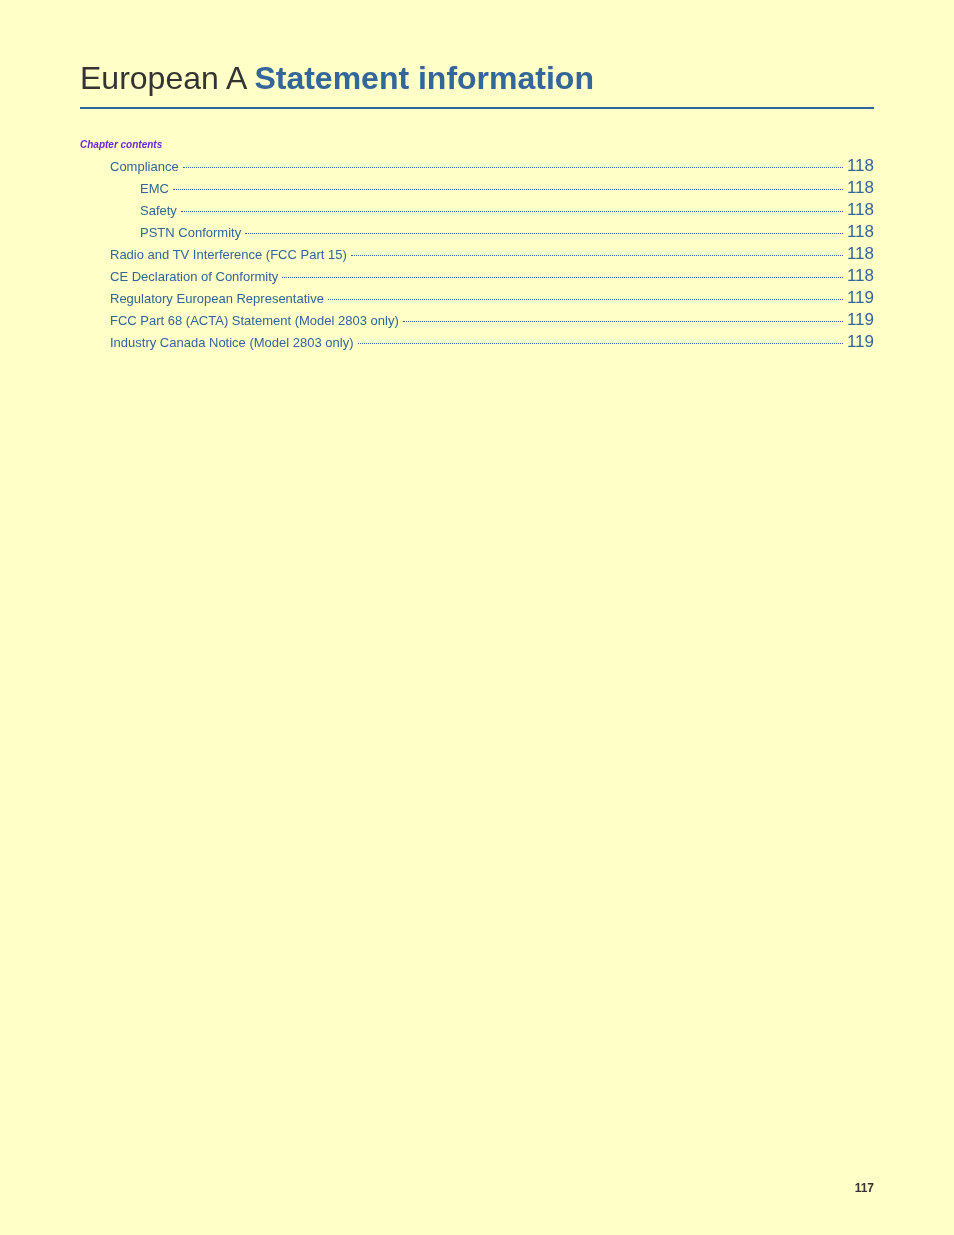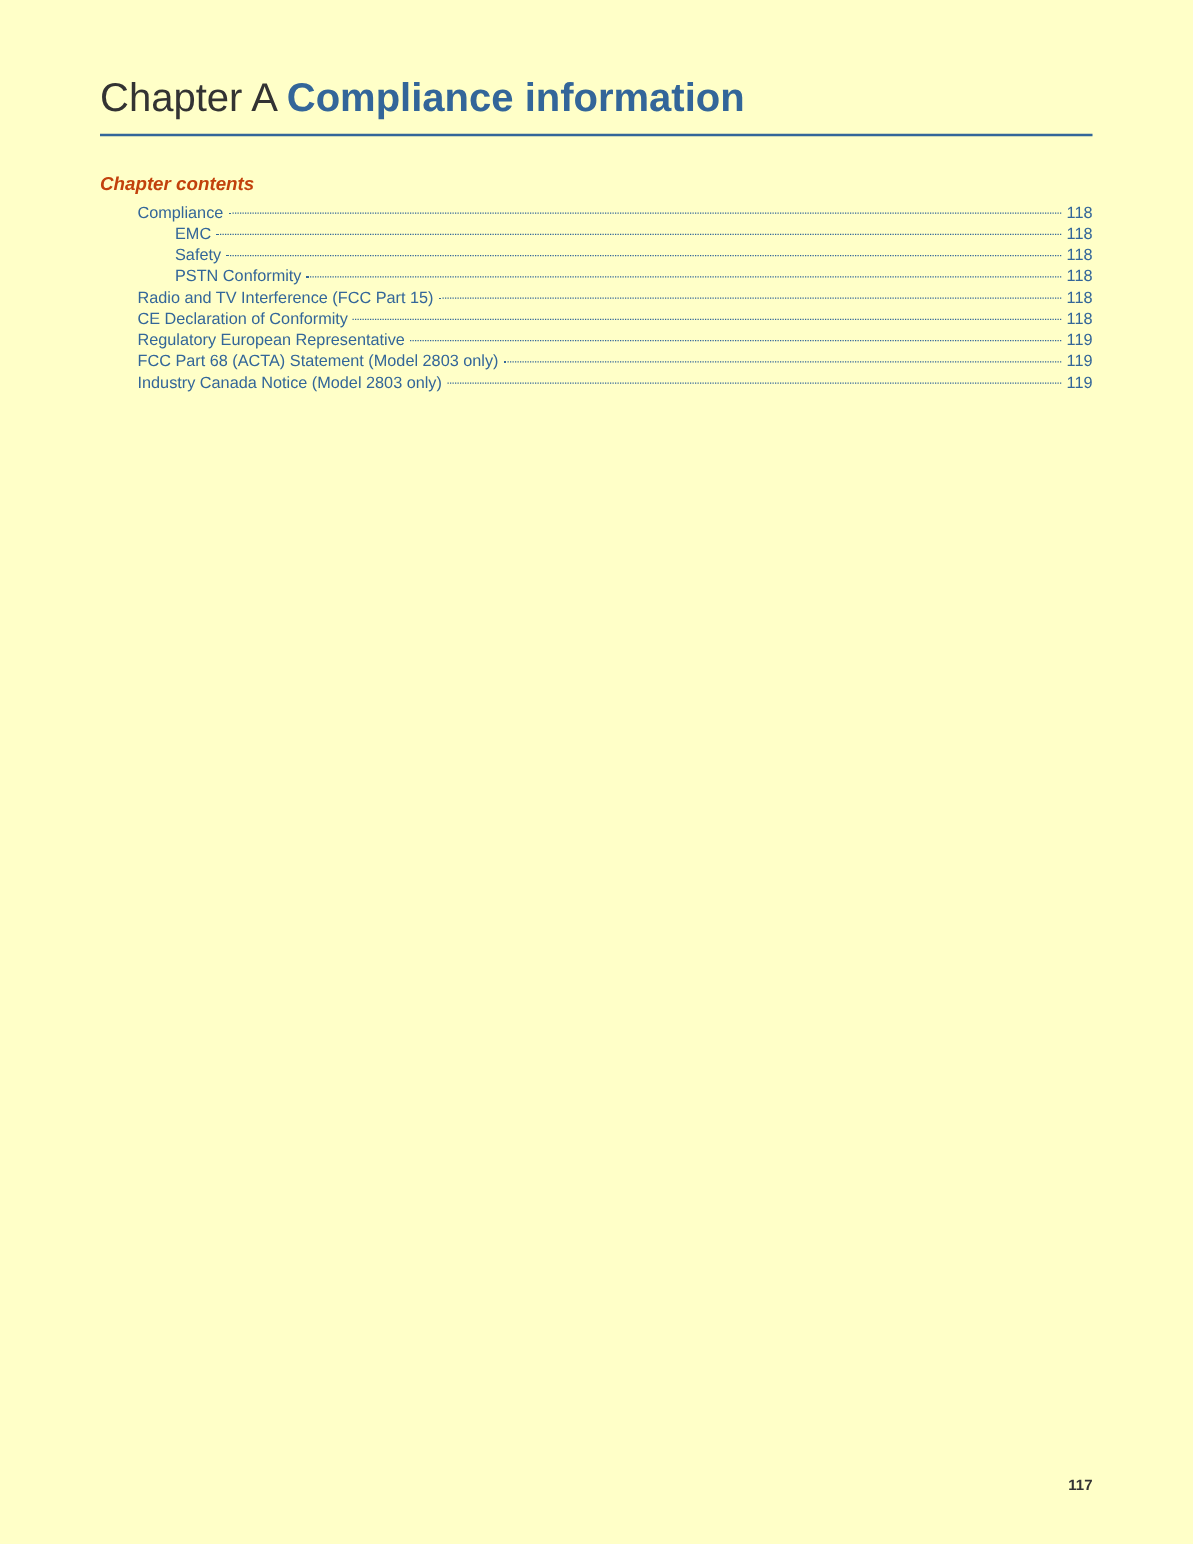--- a/index.html
+++ b/index.html
@@ -42,25 +42,25 @@
       font-weight: normal;
     }
 
     .page-title-bold {
       color: #336699;
       font-weight: bold;
       font-family: Arial, sans-serif;
     }
 
     .chapter-contents-heading {
-      color: #c2410c;
+      color: #6d28d9;
       font-weight: bold;
       font-style: italic;
       font-family: Arial, sans-serif;
-      font-size: 15px;
+      font-size: 10px;
       margin-bottom: 6px;
     }
 
     .toc-container {
       margin-top: 4px;
     }
 
     .toc-item {
       display: flex;
       align-items: baseline;
@@ -90,41 +90,41 @@
       border-bottom: 1px dotted #336699;
       margin: 0 4px;
       position: relative;
       bottom: 3px;
     }
 
     .toc-page {
       color: #336699;
       white-space: nowrap;
       font-family: Arial, sans-serif;
-      font-size: 13px;
+      font-size: 17px;
     }
 
     .page-number {
       position: absolute;
       bottom: 40px;
       right: 80px;
       font-family: Arial, sans-serif;
       font-size: 12px;
       font-weight: bold;
       color: #333333;
     }
   </style>
 </head>
 <body>
 
 <div class="page">
 
   <div class="page-header">
     <h1 class="page-title">
-      <span class="page-title-normal">Chapter A </span><span class="page-title-bold">Compliance information</span>
+      <span class="page-title-normal">European A </span><span class="page-title-bold">Statement information</span>
     </h1>
   </div>
 
   <div class="toc-container">
     <div class="chapter-contents-heading">Chapter contents</div>
 
     <div id="toc-list">
 
     <div class="toc-item level1">
           <a class="toc-label" href="#">Compliance</a>

